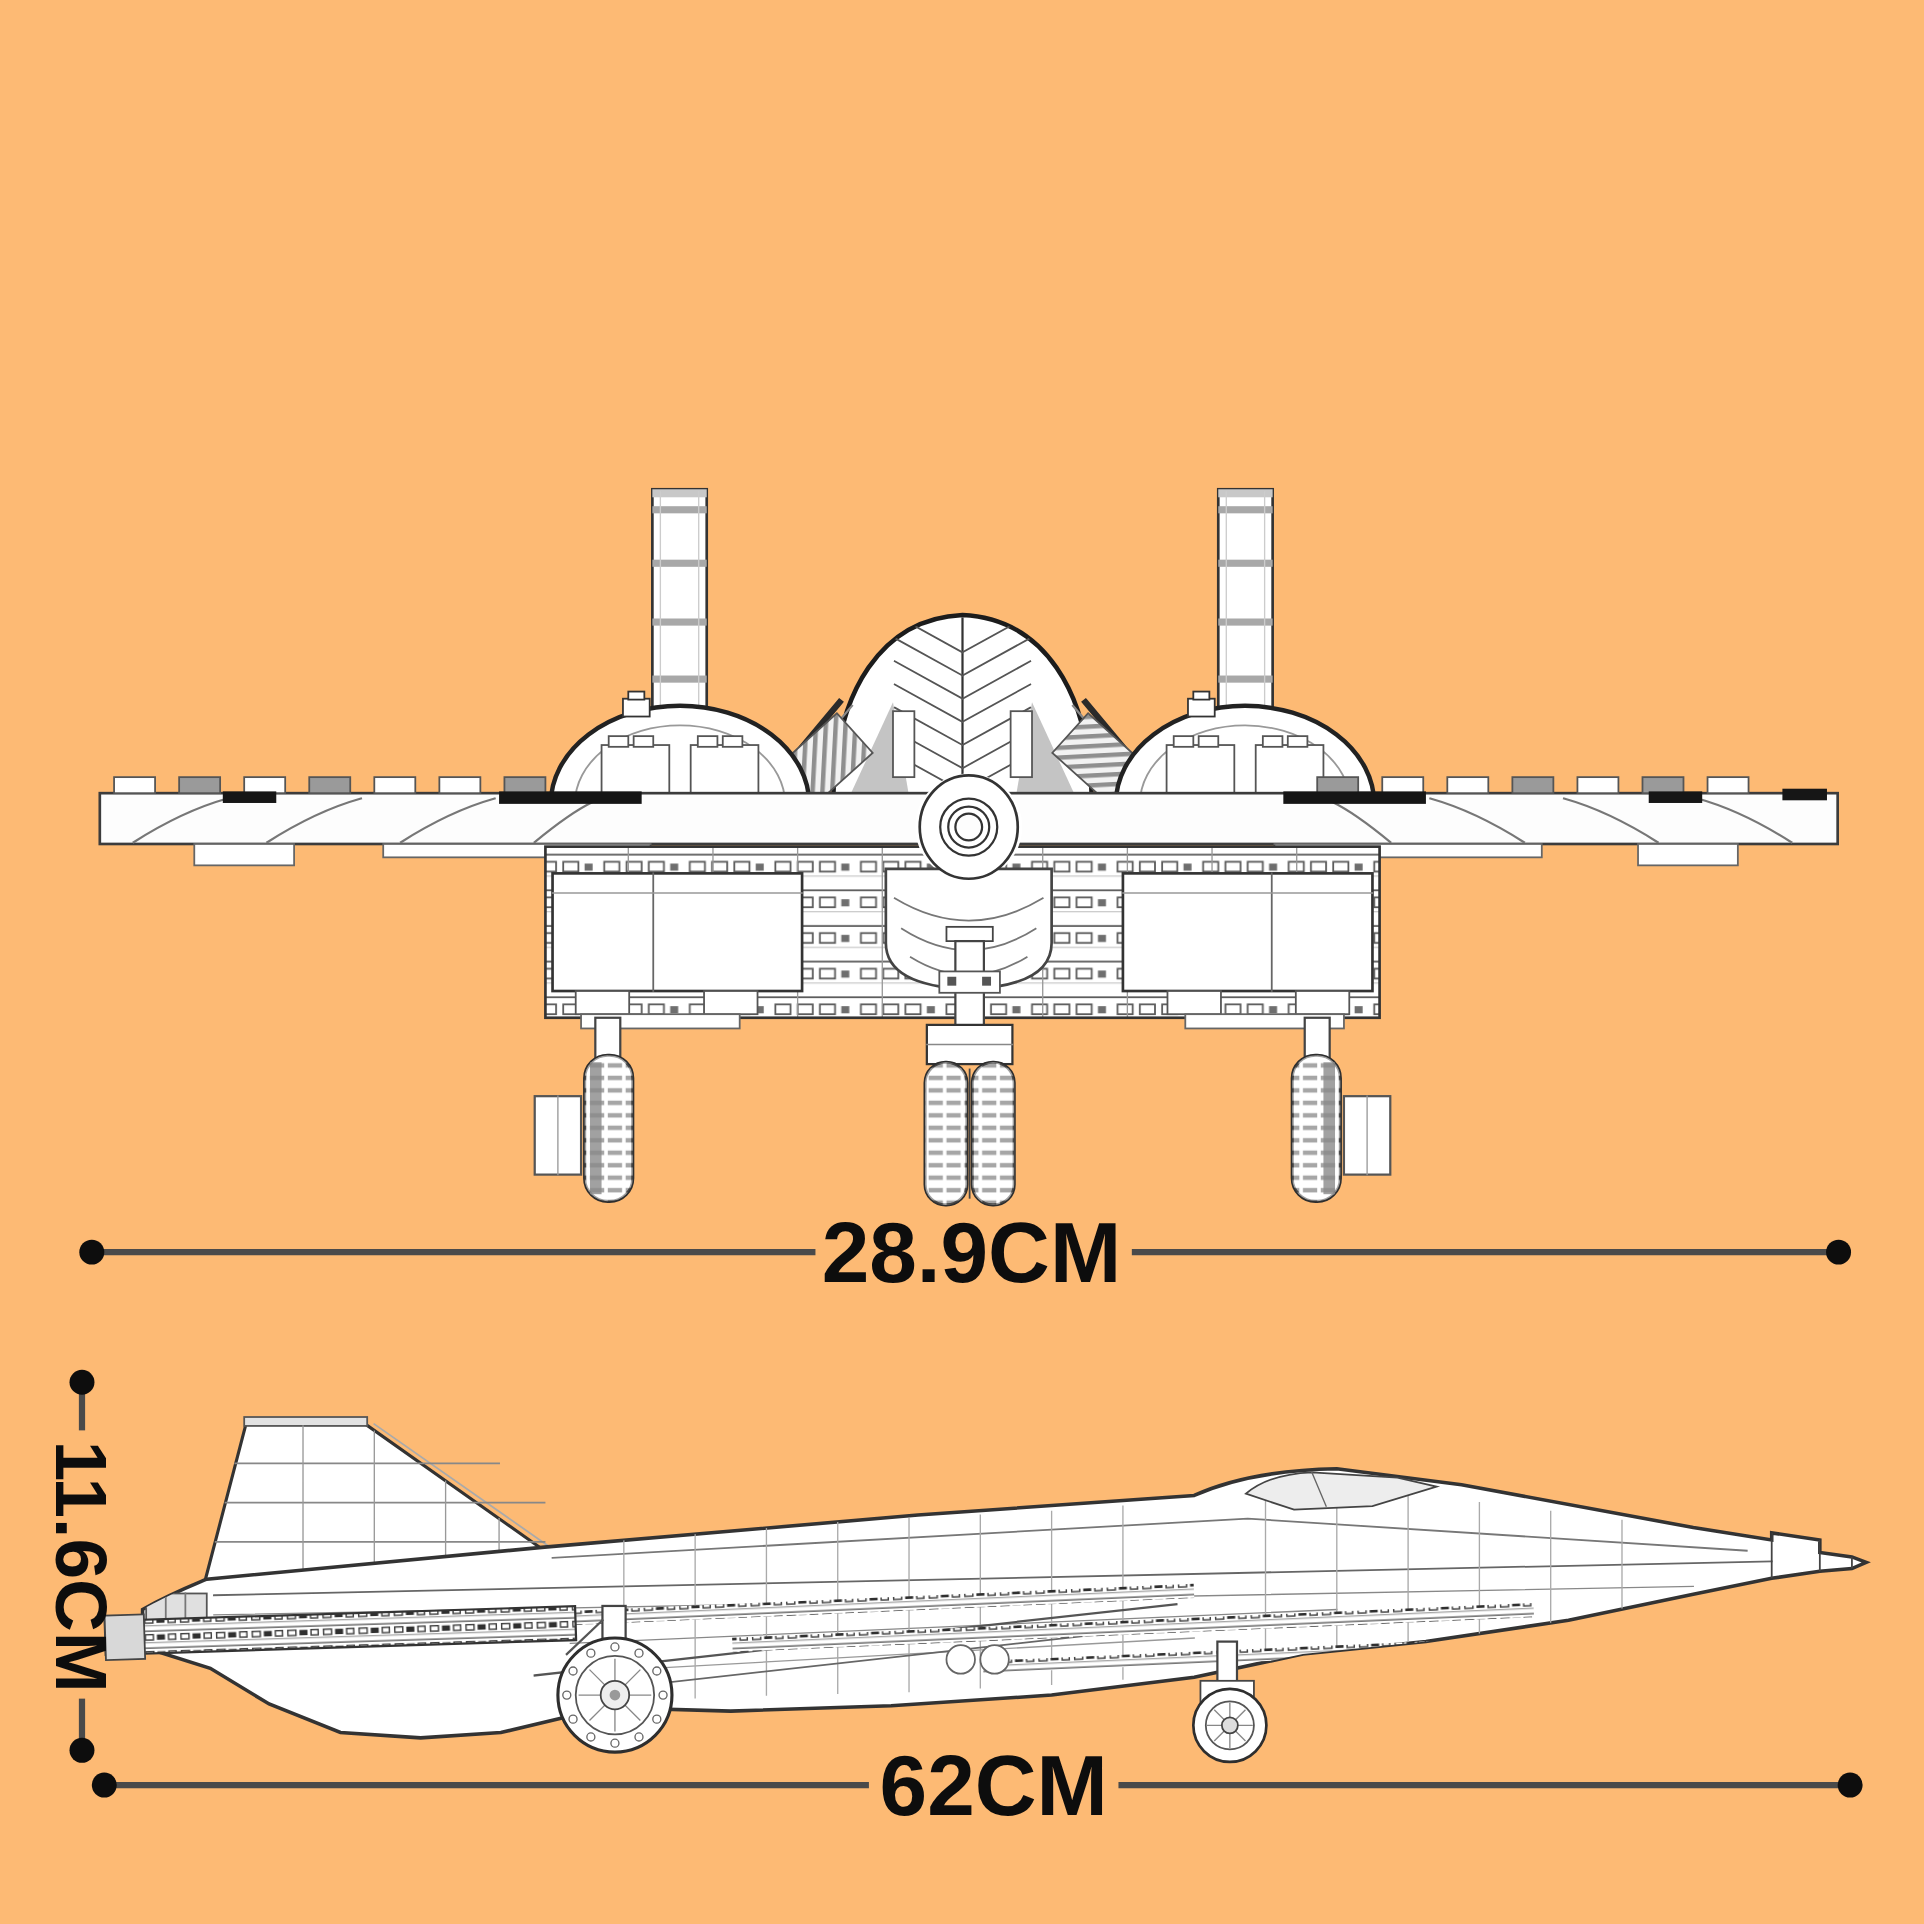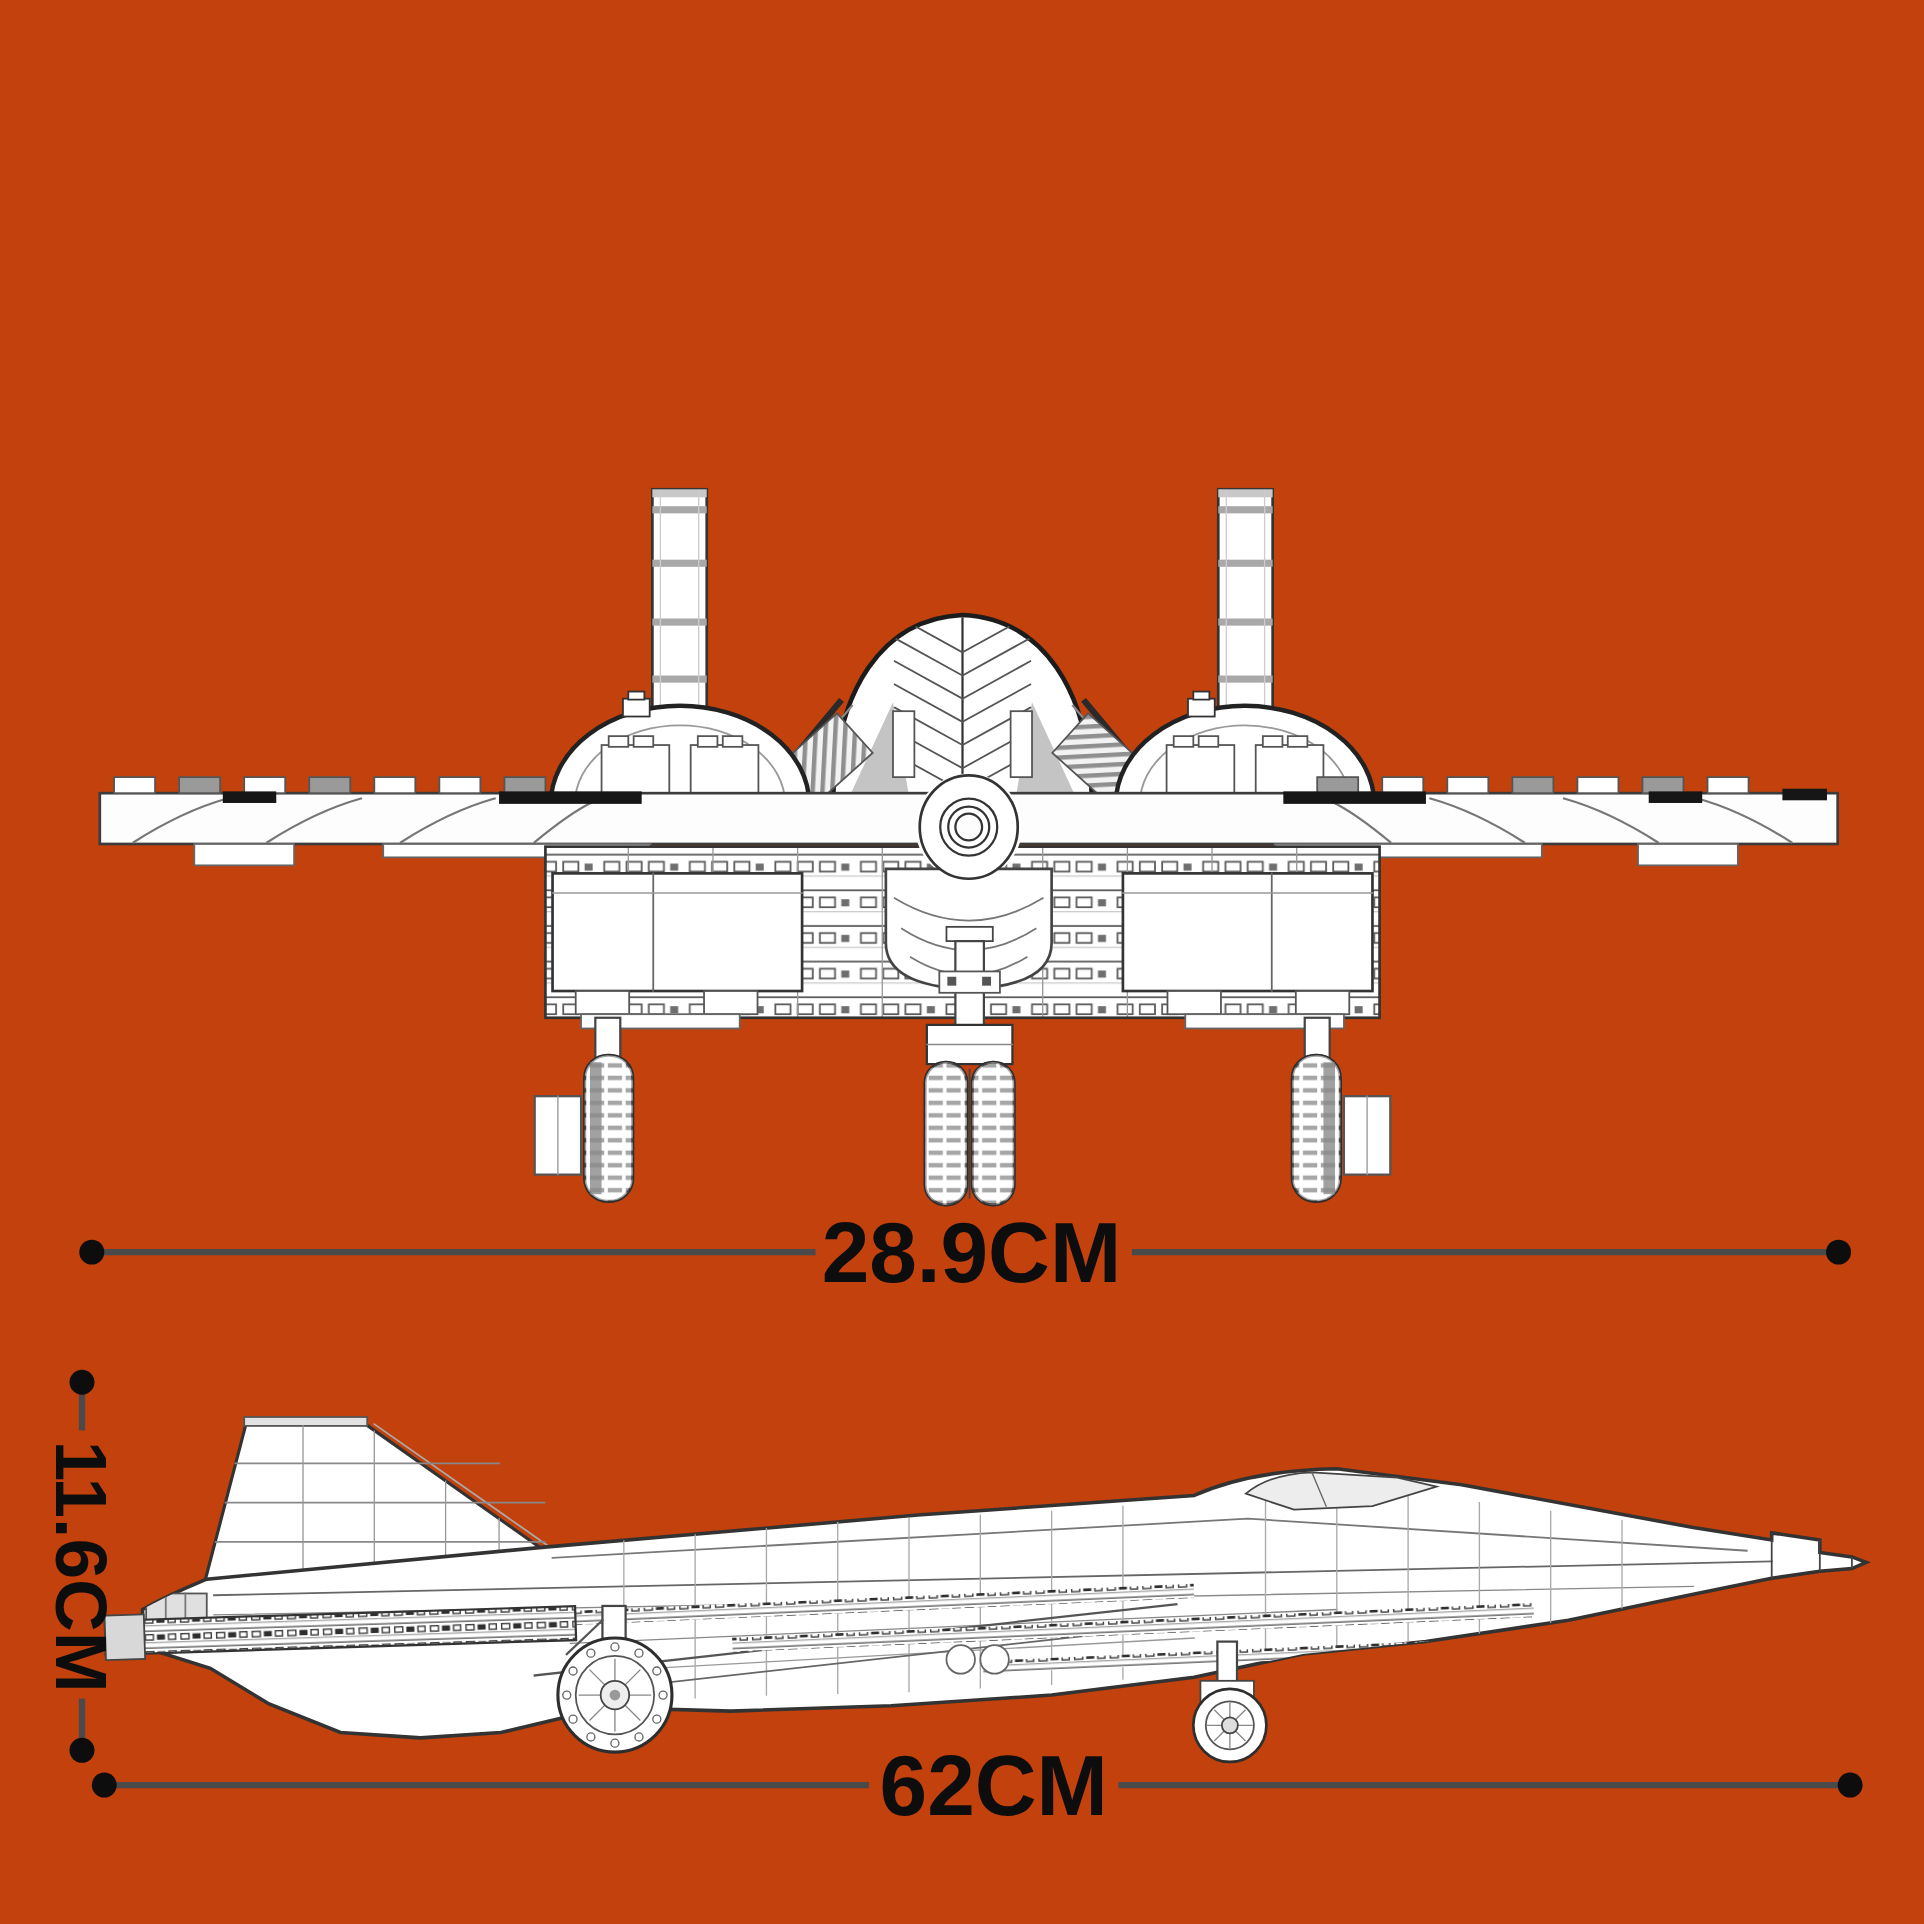--- a/index.html
+++ b/index.html
@@ -1,16 +1,16 @@
 <!DOCTYPE html>
 <html style="font-size:14.3px"><head>
 <meta charset="utf-8">
 <style>
   html,body{margin:0;padding:0;background:#ffffff;}
-  .stage{position:relative;width:1925px;height:1925px;background:#c2410c;overflow:hidden;
+  .stage{position:relative;width:1925px;height:1925px;background:#fdba74;overflow:hidden;
          font-family:"Liberation Sans", sans-serif;}
   svg{position:absolute;left:0;top:0;display:block;}
   text.dim{font-family:"Liberation Sans", sans-serif;font-weight:bold;fill:#0d0d0d;}
 </style>
 </head>
 <body>
 
 <div class="stage">
 <svg width="1925" height="1925" viewBox="0 0 2160 2160">
   <defs>

